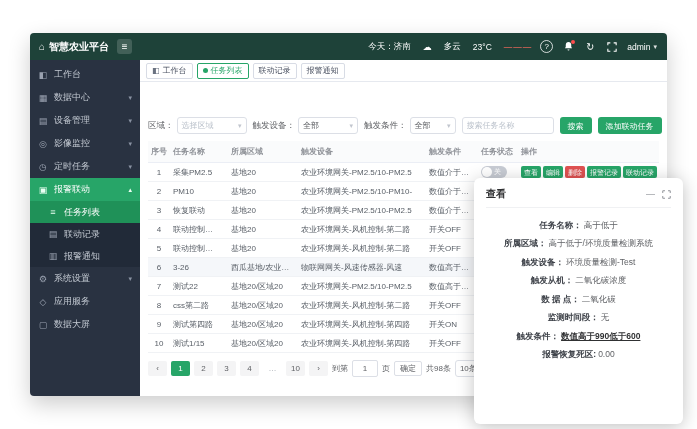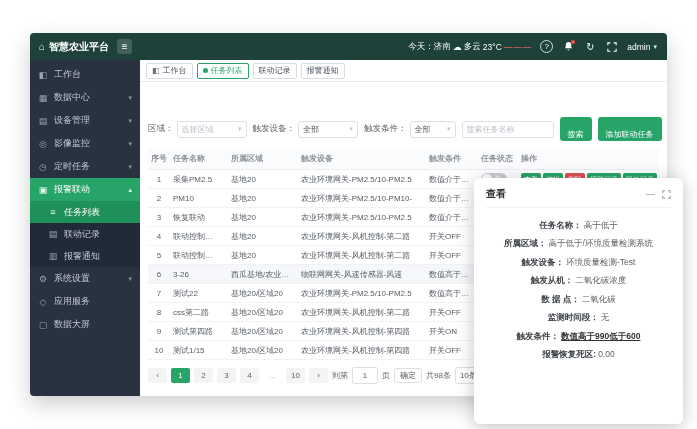--- a/index.html
+++ b/index.html
@@ -13,21 +13,21 @@
     border-radius:4px;box-shadow:0 8px 22px rgba(0,0,0,.20);overflow:hidden;
     display:flex;flex-direction:column;
   }
   
   .header{height:27px;flex:none;background:var(--header-bg,#1e4239);display:flex;align-items:center;color:#fff;}
   .logo{display:flex;align-items:center;gap:4px;padding-left:9px;font-size:10px;font-weight:bold;white-space:nowrap;}
   .logo-icon{font-size:10px;opacity:.95;}
   .burger{width:15px;height:15px;margin-left:8px;background:rgba(255,255,255,.16);border-radius:3px;
     display:flex;align-items:center;justify-content:center;font-size:10px;cursor:pointer;}
   .header-right{margin-left:auto;display:flex;align-items:center;gap:8px;padding-right:10px;font-size:8.5px;}
-  .weather{display:flex;align-items:center;gap:2px;white-space:nowrap;}
+  .weather{display:flex;align-items:center;gap:12px;white-space:nowrap;}
   .cloud{font-size:9px;}
   .alert{color:#ff6b5e;letter-spacing:1px;}
   .hicon{width:14px;height:14px;display:flex;align-items:center;justify-content:center;font-size:9.5px;position:relative;cursor:pointer;}
   .hicon.circle{border:1px solid rgba(255,255,255,.8);border-radius:50%;width:11px;height:11px;font-size:8px;}
   .badge{position:absolute;top:0;right:0;width:4px;height:4px;border-radius:50%;background:#ff4d4f;}
   .user{display:flex;align-items:center;gap:3px;cursor:pointer;justify-content:space-between;}
   .caret{font-size:7px;opacity:.85;}
   
   .appbody{flex:1;display:flex;min-height:0;}
   .sidebar{width:110px;flex:none;background:var(--sidebar-bg,#293241);color:#c3c9d2;padding-top:3px;font-size:9px;overflow:hidden;}
@@ -53,21 +53,21 @@
   .fgroup{display:flex;align-items:center;gap:3px;white-space:nowrap;}
   .select{height:17px;border:1px solid #dcdfe6;border-radius:3px;background:#fff;display:flex;align-items:center;
     justify-content:space-between;padding:0 4px;font-size:8px;color:#606266;cursor:pointer;box-sizing:border-box;}
   .select .caret{color:#b6bcc6;}
   .select.ph span:first-child{color:#b8bfc9;}
   .w70{width:70px;}.w60{width:60px;}.w46{width:46px;}.w52{width:52px;}
   .search-input{height:17px;width:92px;border:1px solid #dcdfe6;border-radius:3px;padding:0 4px;font-size:8px;
     color:#606266;box-sizing:border-box;outline:none;font-family:inherit;}
   .search-input::placeholder{color:#b8bfc9;}
   .btn{height:17px;border:none;border-radius:3px;background:var(--accent,#27a568);color:#fff;font-size:8px;
-    padding:12px 8px;cursor:pointer;font-family:inherit;white-space:nowrap;}
+    padding:4px 8px;cursor:pointer;font-family:inherit;white-space:nowrap;}
   .add-btn{margin-left:auto;}
   
   .tablewrap{margin-top:7px;flex:none;}
   table{border-collapse:collapse;width:100%;table-layout:fixed;font-size:8px;color:#5a6068;}
   th{font-size:8px;color:#909399;font-weight:bold;text-align:left;padding:5px 3px;border-bottom:1px solid #ebeef5;background:#fafbfc;white-space:nowrap;}
   td{padding:3px 3px;border-bottom:1px solid #f0f2f5;white-space:nowrap;overflow:hidden;text-overflow:ellipsis;}
   th.col0,td.c-idx{text-align:center;}
   tr.hl td{background:#f5f7fa;}
   .switch{width:26px;height:12px;border-radius:6px;background:#c8ccd4;display:inline-flex;align-items:center;vertical-align:middle;cursor:pointer;}
   .knob{width:10px;height:10px;border-radius:50%;background:#fff;margin-left:1px;flex:none;}

